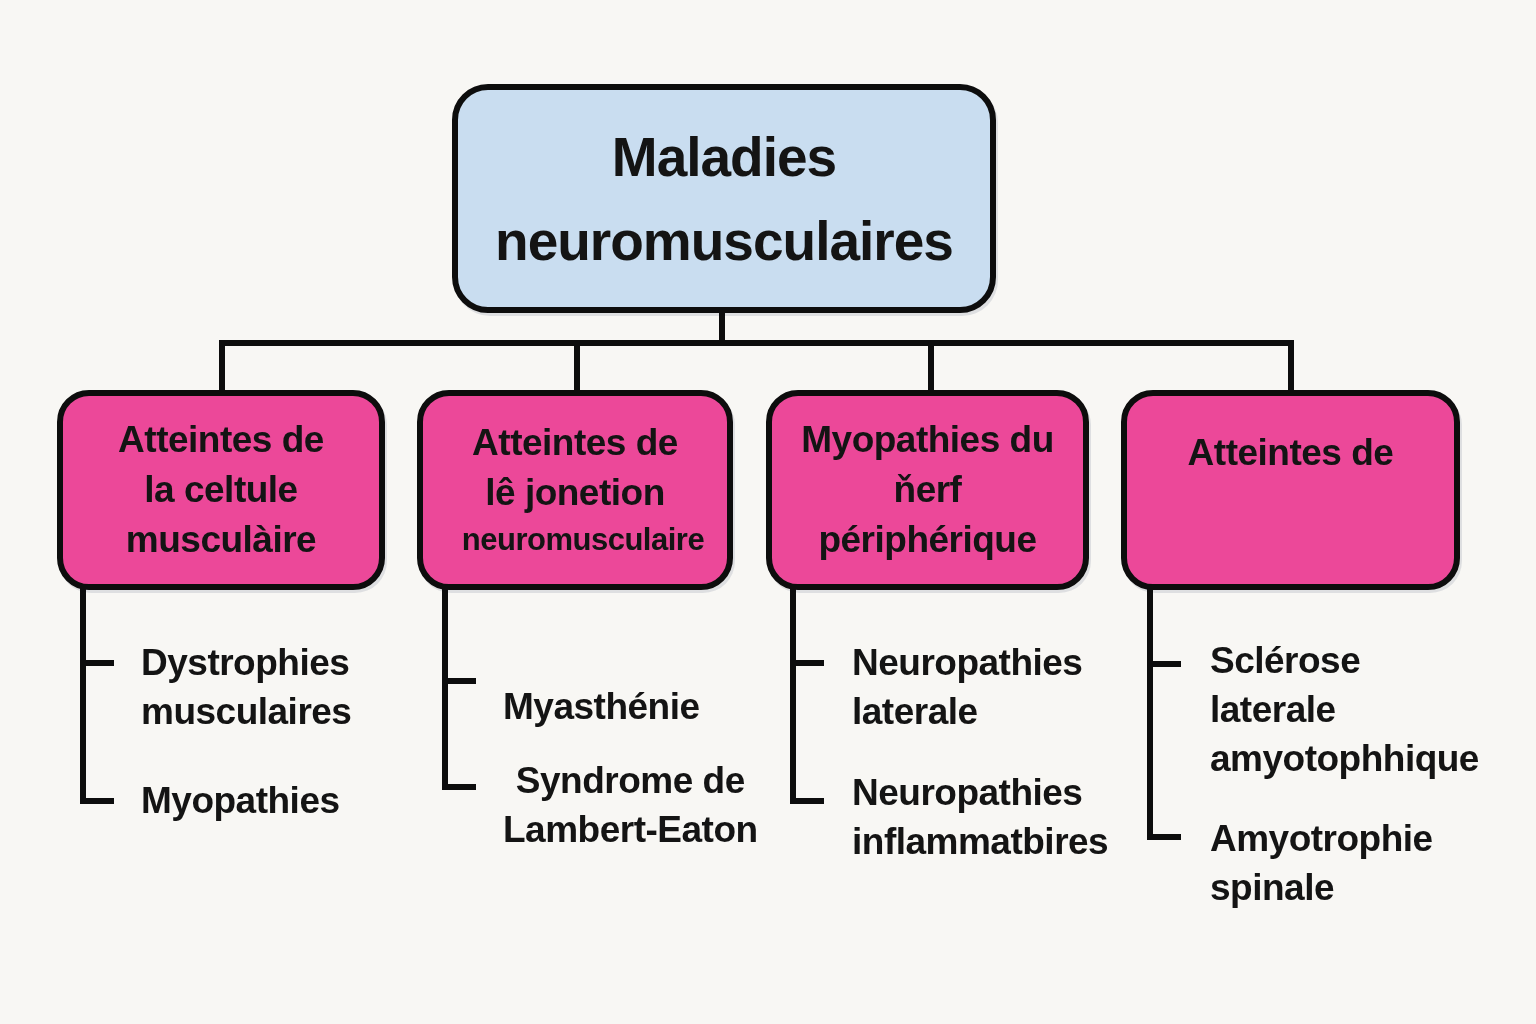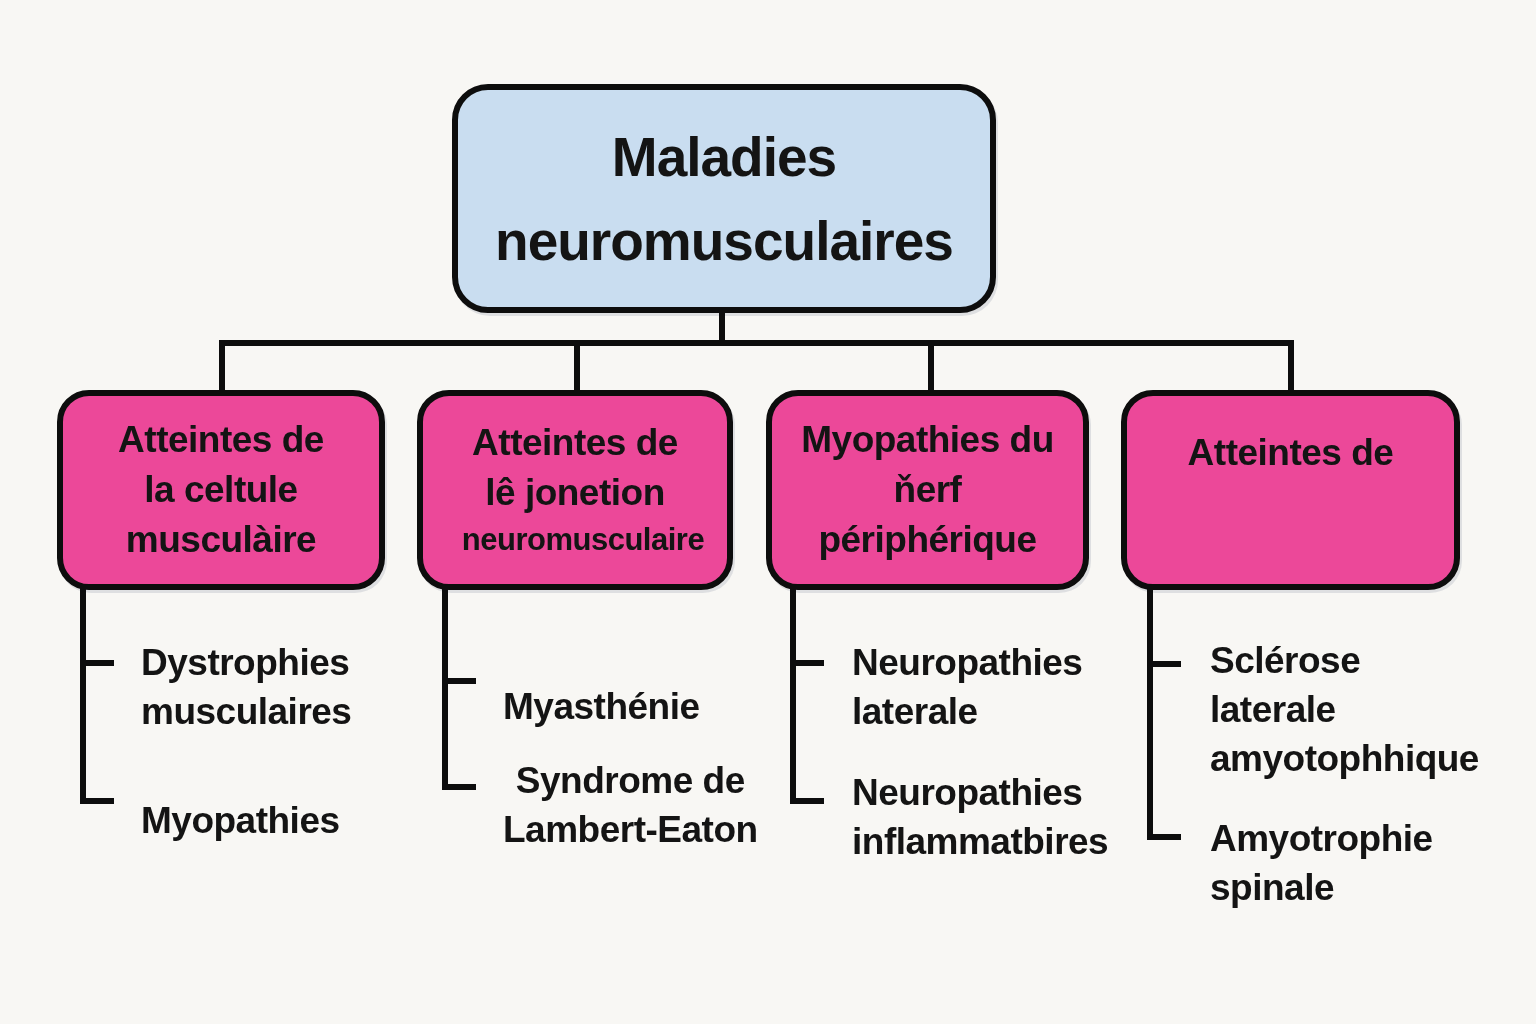--- a/index.html
+++ b/index.html
@@ -103,21 +103,21 @@
   <div class="hline" style="left:790px;top:798px;width:34px;"></div>
 
   <div class="vline" style="left:1147px;top:584px;height:256px;"></div>
   <div class="hline" style="left:1147px;top:661px;width:34px;"></div>
   <div class="hline" style="left:1147px;top:834px;width:34px;"></div>
 
   <div class="leaf" style="left:125px;top:638px;">
     <div>Dystrophies</div>
     <div>musculaires</div>
   </div>
-  <div class="leaf" style="left:125px;top:796px;">
+  <div class="leaf" style="left:125px;top:776px;">
     <div>Myopathies</div>
   </div>
 
   <div class="leaf" style="left:487px;top:682px;">
     <div>Myasthénie</div>
   </div>
   <div class="leaf" style="left:487px;top:756px;text-align:center;">
     <div>Syndrome de</div>
     <div>Lambert-Eaton</div>
   </div>

